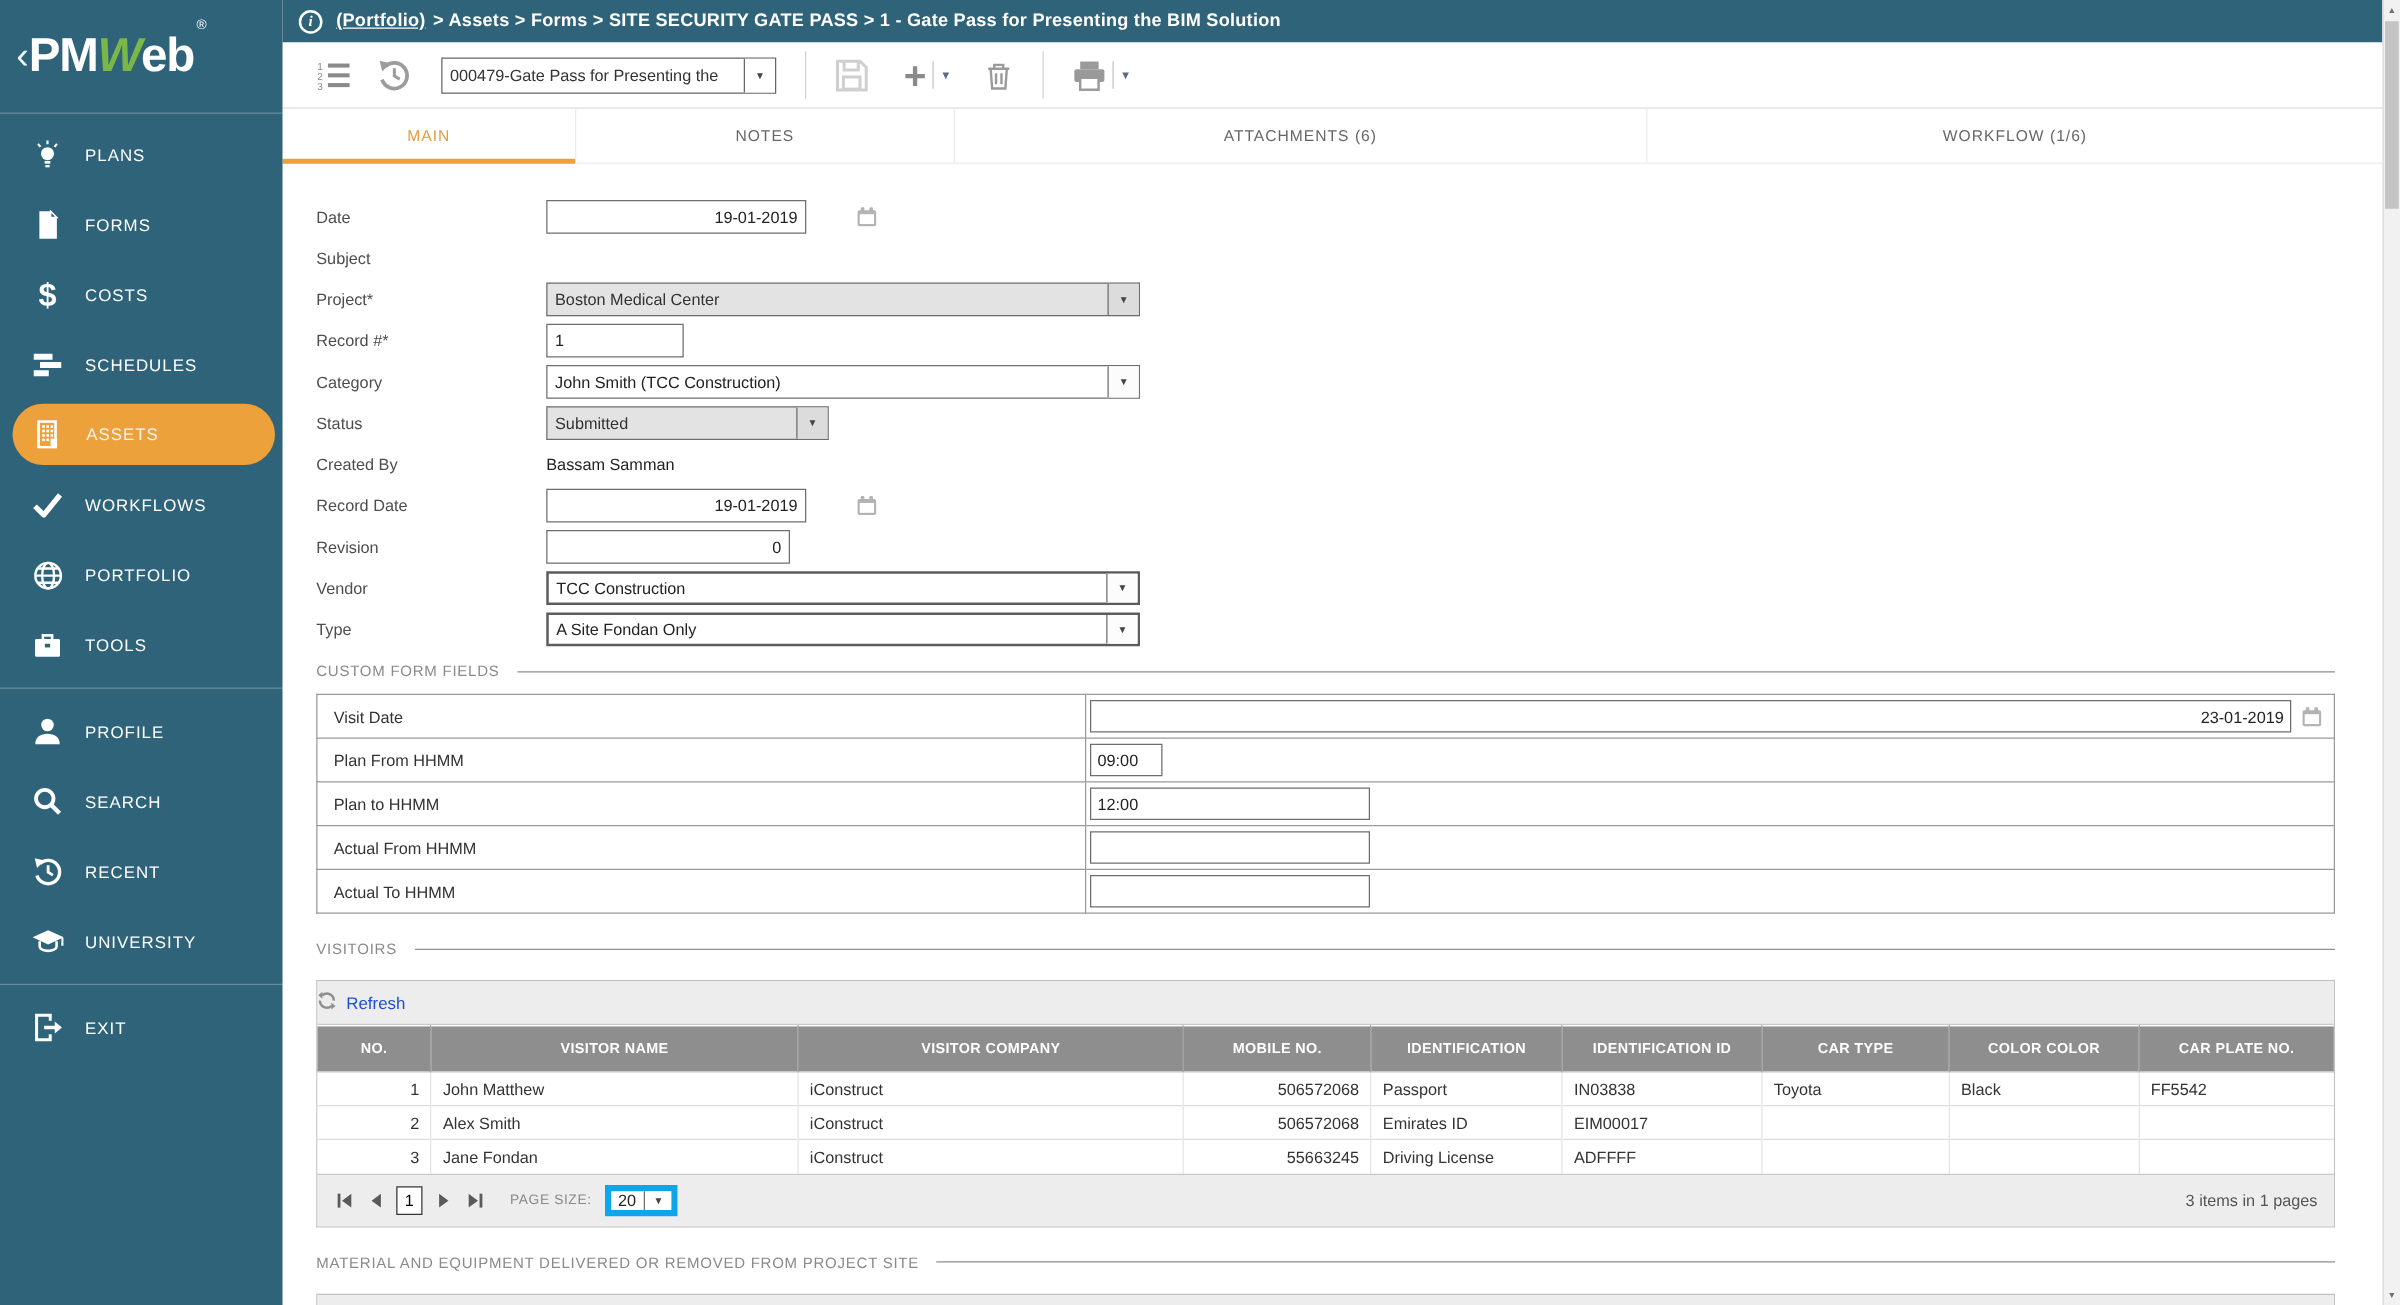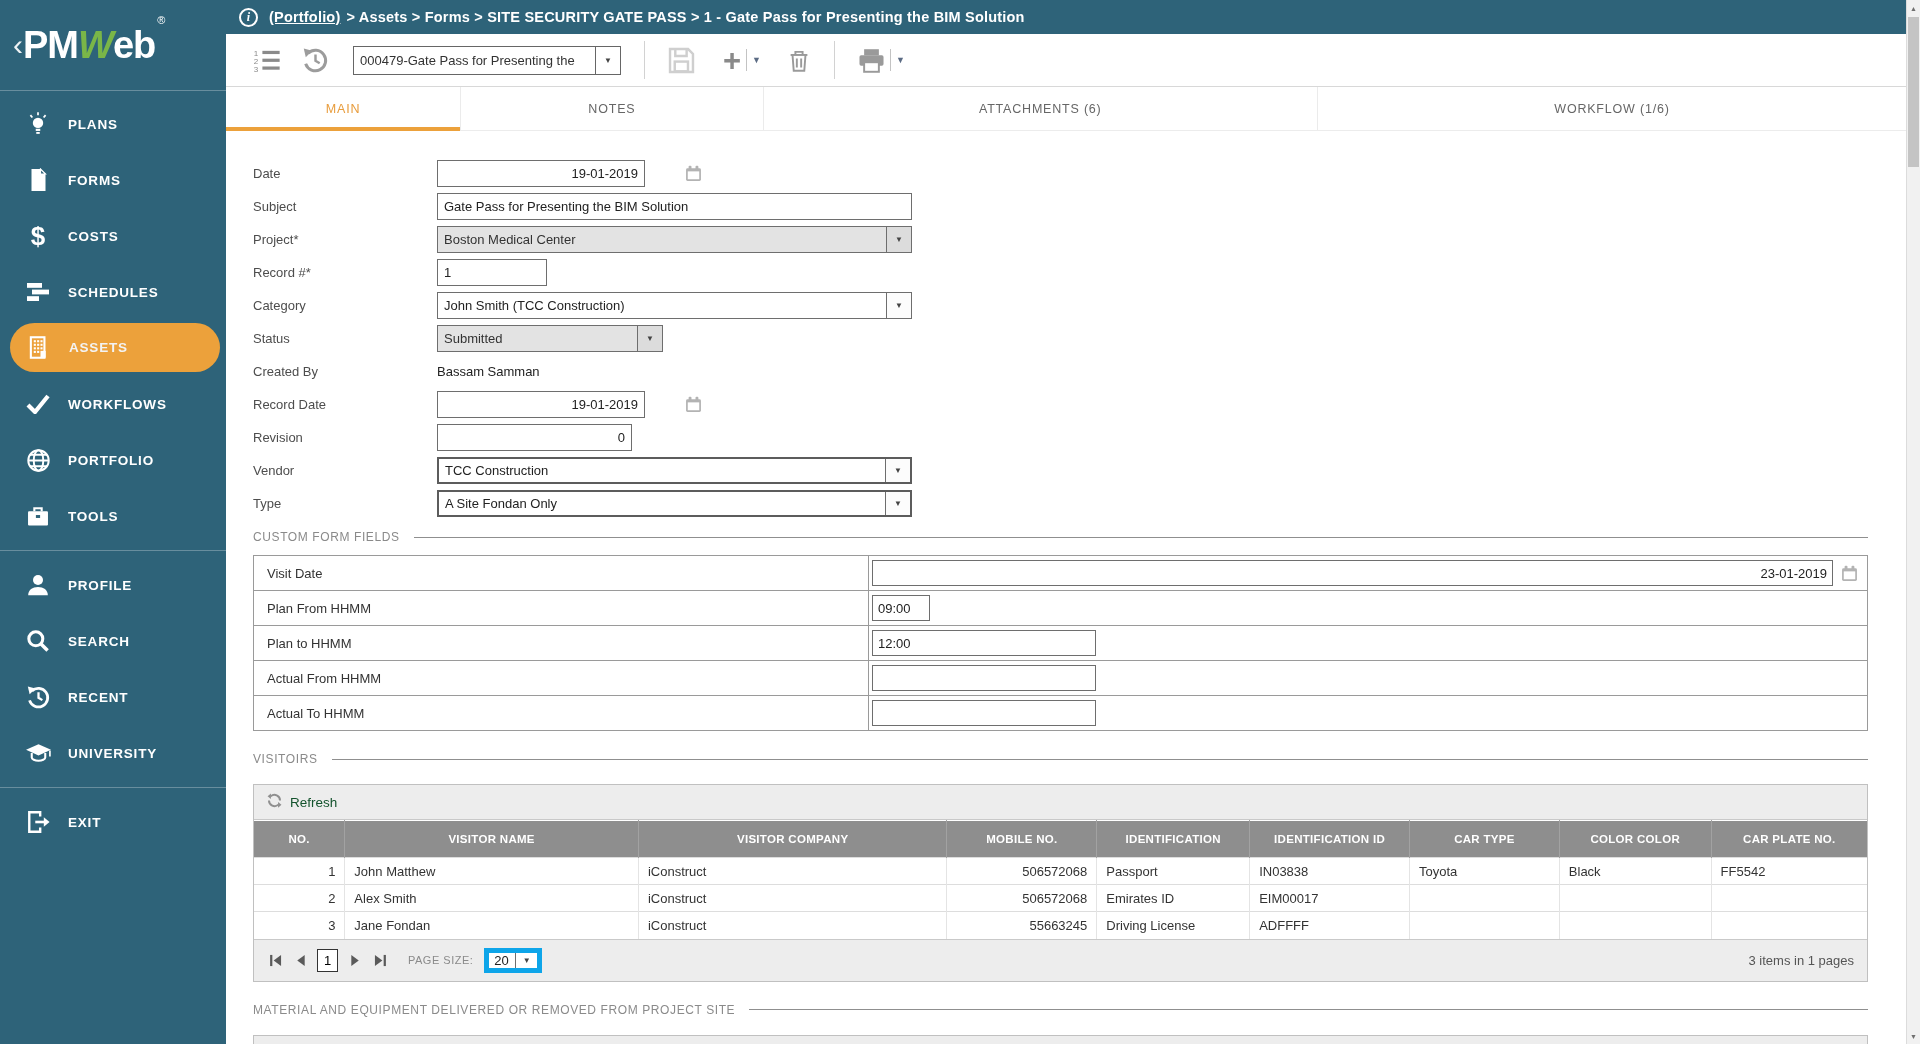--- a/index.html
+++ b/index.html
@@ -10,21 +10,21 @@
   .sidebar { position:absolute; left:0; top:0; bottom:0; width:226px; background:#2E6379; z-index:3; }
   .logo { height:91px; border-bottom:1px solid rgba(255,255,255,.28); display:flex; align-items:center;
     padding-left:13px; color:#fff; font-weight:bold; font-size:38px; letter-spacing:-1px; cursor:pointer; }
   .logo .lt { font-size:30px; font-weight:normal; margin-right:1px; color:#eef3f5; }
   .logo .w { color:#7ab648; font-style:italic; }
   .logo .reg { font-size:11px; align-self:flex-start; margin-top:14px; margin-left:2px; font-weight:normal; }
   .nav { padding-top:5px; }
   .nav-item { height:56px; display:flex; align-items:center; padding-left:22px; cursor:pointer; }
   .nav-item.active { background:#ECA13B; border-radius:28px; height:49px; margin:3px 6px 4px 10px; padding-left:13px; }
   .nav-icon { width:32px; display:flex; justify-content:center; align-items:center; margin-right:14px; flex-shrink:0; }
-  .nav-label { color:#fff; font-size:13.5px; font-weight:bold; letter-spacing:.8px; }
+  .nav-label { color:#fff; font-size:13.5px; font-weight:normal; letter-spacing:.8px; }
   .nav-item.active .nav-label { color:#f3f3f3; }
   .dollar { color:#fff; font-size:26px; font-weight:bold; }
   .nav-divider { height:1px; background:rgba(255,255,255,.28); margin:6px 0; }
 
   
   .main { position:absolute; left:226px; right:14px; top:0; bottom:0; background:#fff; }
 
   .topbar { height:34px; background:#2E6379; display:flex; align-items:center; padding-left:13px; color:#fff; }
   .info-badge { width:19px; height:19px; border:2px solid #fff; border-radius:50%; display:flex; align-items:center;
     justify-content:center; font-size:12px; font-weight:bold; font-style:italic;
@@ -81,21 +81,21 @@
   .ctable td { border:1px solid #9a9a9a; height:35px; }
   .ctable td.lab { width:615px; padding-left:13px; font-size:13px; color:#333; }
   .ctable td.fld { padding:0 9px 0 3px; }
   .ct-input { height:26px; border:1px solid #6e6e6e; font-size:13px; color:#222; padding:0 5px; font-family:inherit; outline:none; }
   .visit-wrap { display:flex; align-items:center; }
   .visit-wrap .ct-input { flex:1; text-align:right; }
   .w-sm { width:58px; } .w-md { width:224px; }
 
   .grid { border:1px solid #c0c0c0; margin-top:10px; }
   .grid-toolbar { height:35px; background:#ededed; border-bottom:1px solid #c9c9c9; display:flex; align-items:center;
-    padding-left:13px; gap:8px; font-size:13.5px; color:#14532d; cursor:pointer; }
+    gap:8px; font-size:13.5px; color:#1d4ed8; cursor:pointer; }
   .vtable { width:100%; border-collapse:collapse; }
   .vtable th { background:#8E8E8E; color:#fff; font-size:11.5px; font-weight:bold; letter-spacing:.3px; height:37px;
     border-right:1px solid #a2a2a2; border-top:1px solid #fff; text-align:center; cursor:pointer; }
   .vtable th:last-child { border-right:none; }
   .vtable td { height:27px; font-size:13px; color:#333; padding:0 9px; border-top:1px solid #ddd;
     border-right:1px solid #e4e4e4; background:#fff; }
   .vtable td:last-child { border-right:none; }
   .vtable td.num { text-align:right; }
 
   .pager { height:42px; background:#ededed; border-top:1px solid #c9c9c9; display:flex; align-items:center;
@@ -394,21 +394,20 @@
               <rect x="3.4" y="0.7" width="2.7" height="3.8" rx="0.9"></rect>
               <rect x="9.9" y="0.7" width="2.7" height="3.8" rx="0.9"></rect>
             </g>
             <rect x="2.6" y="6" width="10.8" height="7.4" fill="#fff"></rect>
           </svg>
       </span>
     </div>
 
     <div class="frow">
       <label>Subject</label>
-      <input class="finput w-subject" value="Gate Pass for Presenting the BIM Solution" style="">
     </div>
 
     <div class="frow">
       <label>Project*</label>
       <div class="fselect disabled">
         <span class="val">Boston Medical Center</span>
         <span class="btn">▼</span>
       </div>
     </div>
 

